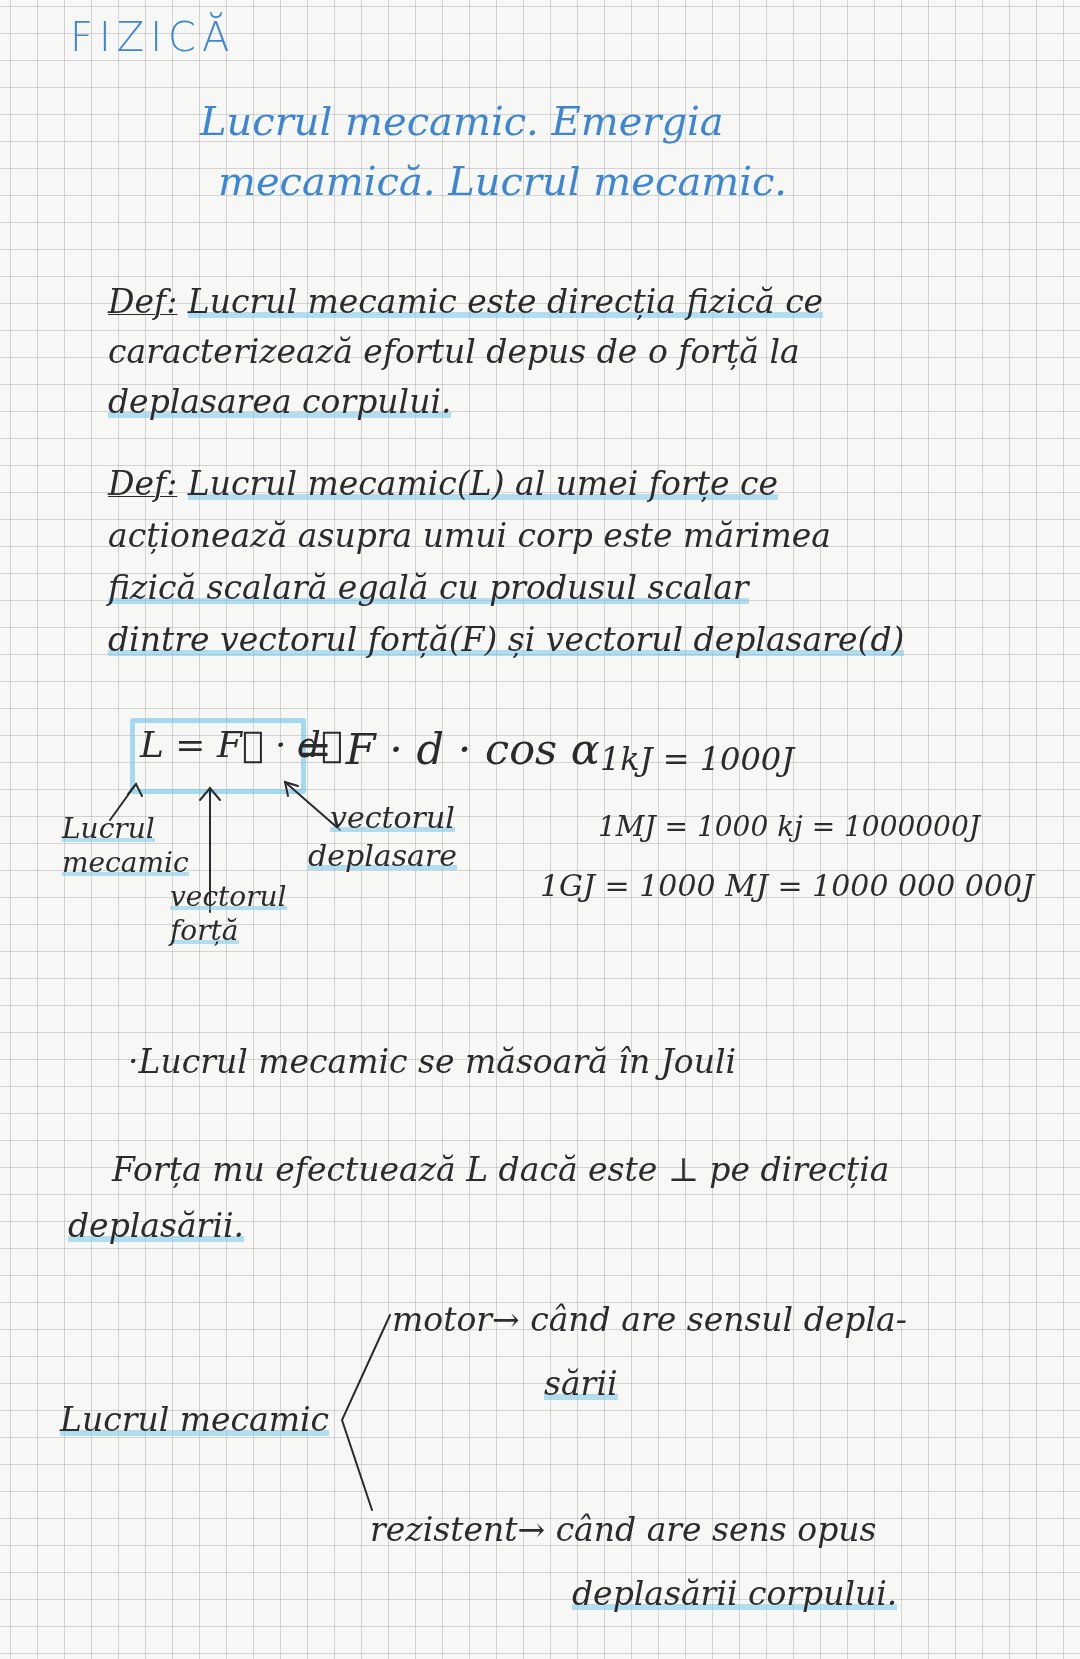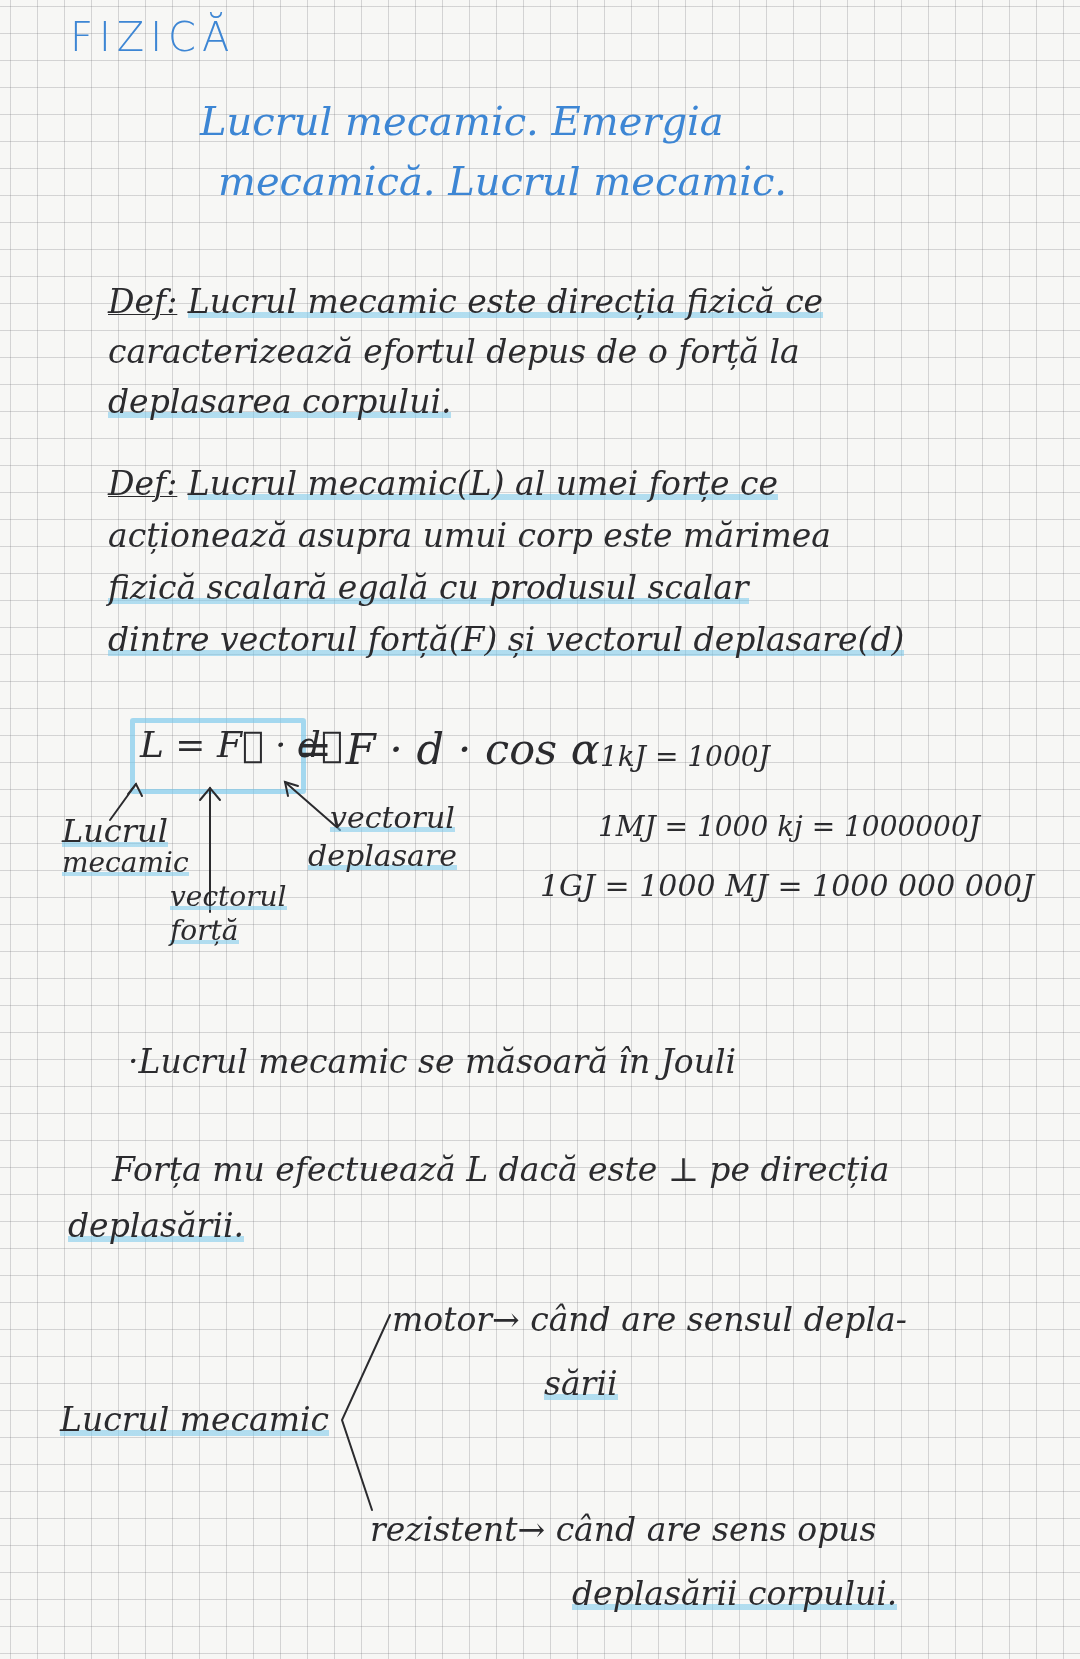--- a/index.html
+++ b/index.html
@@ -62,28 +62,28 @@
   <g stroke="#2b2b2e" stroke-width="2" fill="none" stroke-linecap="round">
     <path d="M136 784 L110 820"></path>
       <path d="M128 794 L136 784 L142 796"></path>
     <path d="M210 788 L210 912"></path>
       <path d="M200 800 L210 788 L220 800"></path>
     <path d="M285 782 L340 830"></path>
       <path d="M288 796 L285 782 L298 786"></path>
   </g>
 </svg>
 
-<div class="abs hand hl" style="left:62px; top:812px; font-size:32px;">Lucrul</div>
+<div class="abs hand hl" style="left:62px; top:812px; font-size:28px;">Lucrul</div>
 <div class="abs hand hl" style="left:62px; top:846px; font-size:28px;">mecamic</div>
 <div class="abs hand hl" style="left:170px; top:880px; font-size:28px;">vectorul</div>
 <div class="abs hand hl" style="left:170px; top:914px; font-size:28px;">forță</div>
 <div class="abs hand hl" style="left:330px; top:800px; font-size:30px;">vectorul</div>
 <div class="abs hand hl" style="left:308px; top:838px; font-size:30px;">deplasare</div>
 
-<div class="abs hand" style="left:600px; top:740px; font-size:28px;">1kJ = 1000J</div>
+<div class="abs hand" style="left:600px; top:740px; font-size:32px;">1kJ = 1000J</div>
 <div class="abs hand" style="left:598px; top:810px; font-size:28px;">1MJ = 1000 kj = 1000000J</div>
 <div class="abs hand" style="left:540px; top:868px; font-size:30px;">1GJ = 1000 MJ = 1000 000 000J</div>
 
 <div class="abs hand line" style="left:128px; top:1042px;">·Lucrul mecamic se măsoară în Jouli</div>
 
 <div class="abs hand line" style="left:112px; top:1150px;">Forța mu efectuează L dacă este ⊥ pe direcția</div>
 <div class="abs hand line hl" style="left:68px; top:1206px;">deplasării.</div>
 
 <svg class="overlay" width="1080" height="1659">
   <g stroke="#2b2b2e" stroke-width="2" fill="none" stroke-linecap="round">

